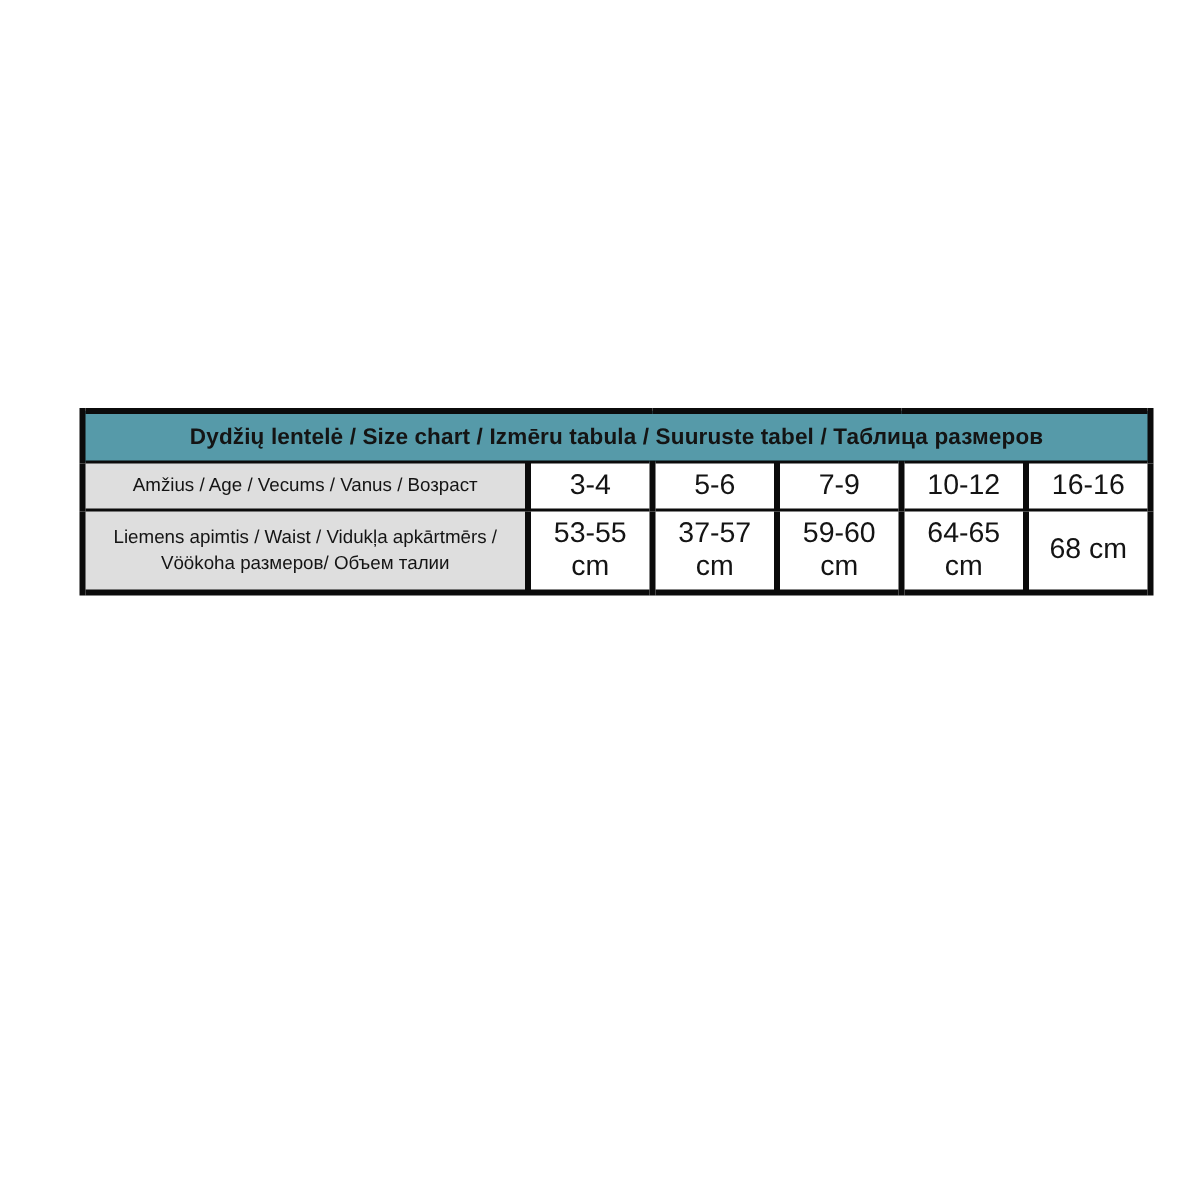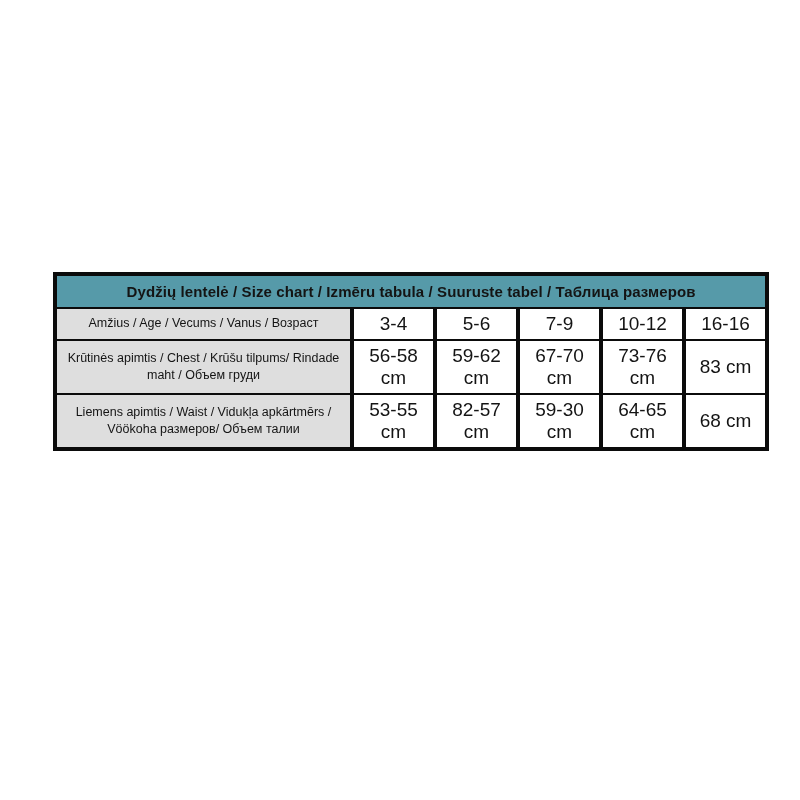--- a/index.html
+++ b/index.html
@@ -73,30 +73,22 @@
     <tbody>
       <tr class="r-single">
         <td class="row-label">Amžius / Age / Vecums / Vanus / Возраст</td>
         <td class="cell-value">3-4</td>
         <td class="cell-value">5-6</td>
         <td class="cell-value">7-9</td>
         <td class="cell-value">10-12</td>
         <td class="cell-value">16-16</td>
       </tr>
       <tr class="r-double">
-        <td class="row-label">Krūtinės apimtis / Chest / Krūšu tilpums/ Rindade maht / Объем груди</td>
-        <td class="cell-value">56-58 cm</td>
-        <td class="cell-value">59-62 cm</td>
-        <td class="cell-value">67-70 cm</td>
-        <td class="cell-value">73-76 cm</td>
-        <td class="cell-value">83 cm</td>
-      </tr>
-      <tr class="r-double">
         <td class="row-label">Liemens apimtis / Waist / Vidukļa apkārtmērs / Vöökoha размеров/ Объем талии</td>
         <td class="cell-value">53-55 cm</td>
-        <td class="cell-value">82-57 cm</td>
-        <td class="cell-value">59-30 cm</td>
+        <td class="cell-value">37-57 cm</td>
+        <td class="cell-value">59-60 cm</td>
         <td class="cell-value">64-65 cm</td>
         <td class="cell-value">68 cm</td>
       </tr>
     </tbody>
   </table>
 </div>
 
 </body></html>

